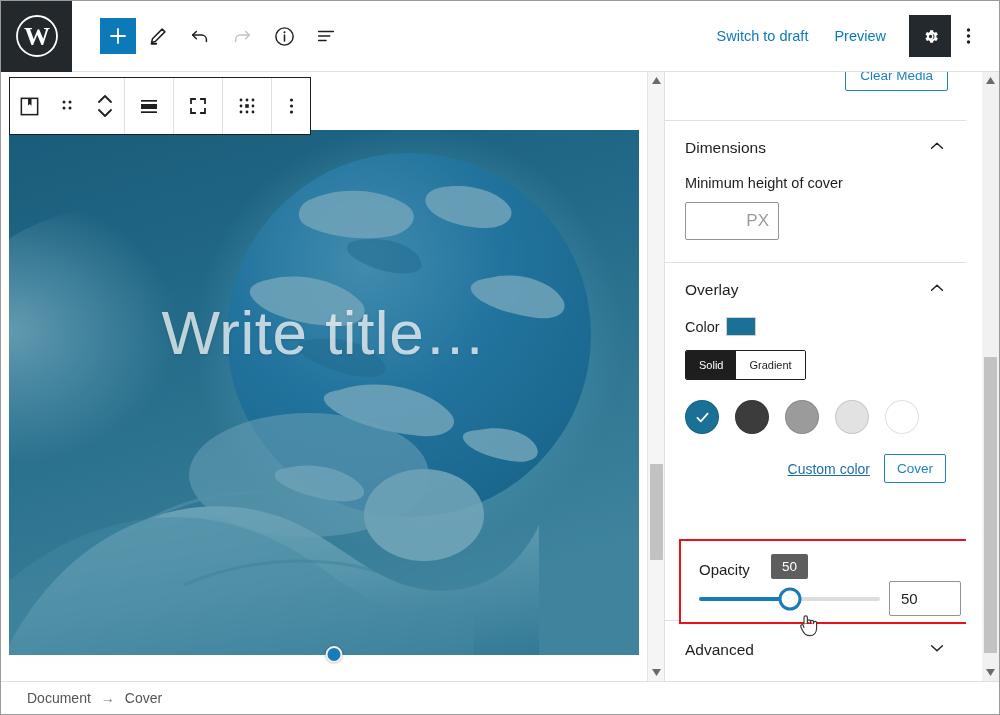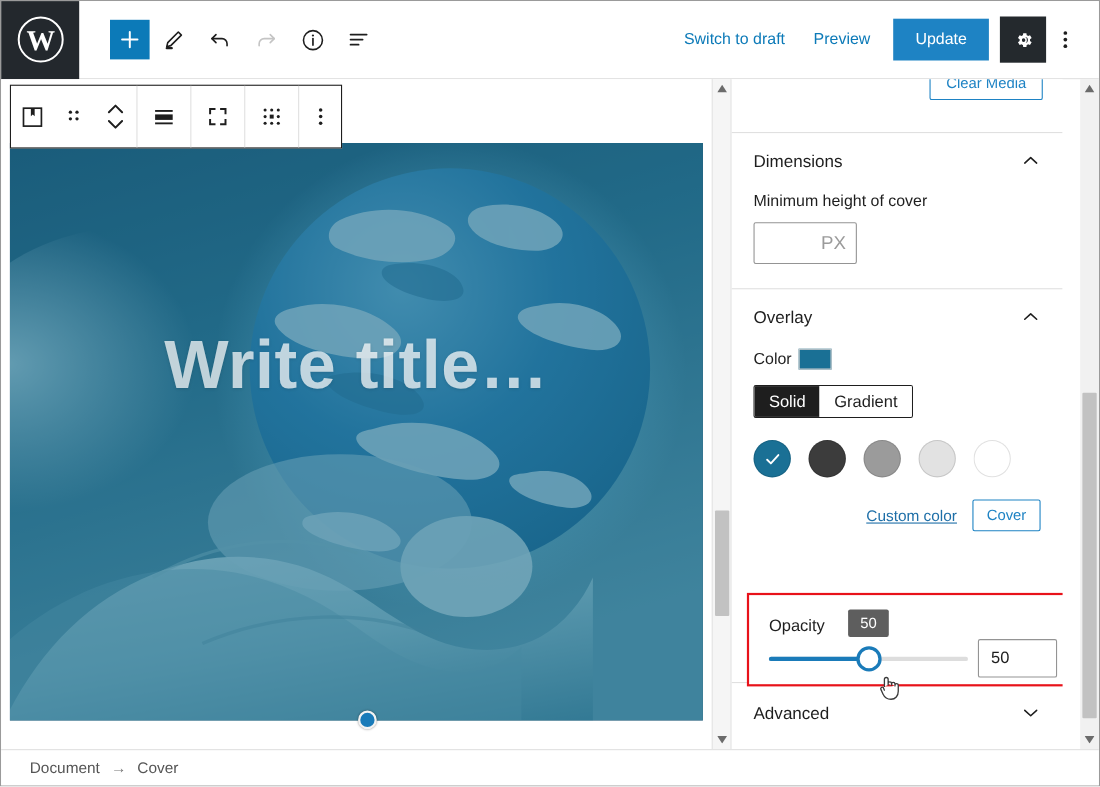--- a/index.html
+++ b/index.html
@@ -78,21 +78,21 @@
   .cover {
     position: absolute; left: 8px; top: 58px; width: 630px; height: 525px;
     overflow: hidden; background: #1d4f6e;
   }
   .cover .photo { position: absolute; inset: 0; }
   .cover .overlay {
     position: absolute; inset: 0; background: #1a6b8c; opacity: .50;
   }
   .cover .title {
     position: absolute; left: 0; right: 0; top: 172px; text-align: center;
-    color: rgba(255,255,255,.72); font-size: 62px; font-weight: 700;
+    color: rgba(255,255,255,.72); font-size: 62px; font-weight: 400;
     letter-spacing: .5px; font-family: "Liberation Sans", sans-serif;
     text-shadow: 0 1px 3px rgba(0,0,0,.12); line-height: 1;
   }
   .focal-dot {
     position: absolute; left: 50%; bottom: -9px; transform: translateX(-50%);
     width: 17px; height: 17px; border-radius: 50%;
     background: #1a7bb9; border: 2px solid #f3f3f3;
     box-shadow: 0 0 2px rgba(0,0,0,.45); z-index: 30; cursor: ns-resize;
   }
   .para {
@@ -150,21 +150,21 @@
   .row { display: flex; align-items: center; gap: 6px; }
   .swatch-main {
     width: 30px; height: 19px; background: #1a7095; border: 1px solid #cfcfcf;
     cursor: pointer;
   }
   .segmented {
     display: inline-flex; border: 1px solid #1e1e1e; border-radius: 2px;
     overflow: hidden; margin-top: 14px; height: 30px;
   }
   .seg {
-    padding: 0 13px; font-size: 15px; display: flex; align-items: center;
+    padding: 0 13px; font-size: 11px; display: flex; align-items: center;
     cursor: pointer; background: #fff; color: #1e1e1e;
     font-family: "Liberation Sans", sans-serif; border: none;
   }
   .seg.active { background: #1e1e1e; color: #fff; }
   .swatches { display: flex; gap: 16px; margin-top: 20px; }
   .sw {
     width: 34px; height: 34px; border-radius: 50%; cursor: pointer;
     display: flex; align-items: center; justify-content: center;
     box-shadow: inset 0 0 0 1px rgba(0,0,0,.12);
   }
@@ -274,21 +274,20 @@
       <button class="icon-btn">
         <svg width="22" height="22" viewBox="0 0 24 24">
           <path d="M4 7h16M4 12h12M4 17h8" stroke="#1e1e1e" stroke-width="1.7" stroke-linecap="round"></path>
         </svg>
       </button>
     </div>
 
     <div class="tb-right">
       <button class="link-btn">Switch to draft</button>
       <button class="link-btn">Preview</button>
-      <button class="update-btn">Update</button>
       <button class="gear-btn">
         <svg width="19" height="19" viewBox="0 0 24 24">
           <path fill="#fff" d="M12 8.2a3.8 3.8 0 100 7.6 3.8 3.8 0 000-7.6zm0 5.9a2.1 2.1 0 110-4.2 2.1 2.1 0 010 4.2z"></path>
           <path fill="#fff" d="M20.3 13.6l-.1-1.6.1-1.6-2.1-.5-.7-1.6 1.2-1.8-2.3-2.3-1.8 1.2-1.6-.7L12.4 2h-3.2l-.5 2.1-1.6.7-1.8-1.2-2.3 2.3 1.2 1.8-.7 1.6-2.1.5.1 1.6-.1 1.6 2.1.5.7 1.6-1.2 1.8 2.3 2.3 1.8-1.2 1.6.7.5 2.1h3.2l.5-2.1 1.6-.7 1.8 1.2 2.3-2.3-1.2-1.8.7-1.6z" opacity="0"></path>
           <path fill="#fff" d="M19.4 12.9a7.4 7.4 0 000-1.8l1.9-1.5-1.9-3.2-2.2.9a7.6 7.6 0 00-1.6-.9L15.3 4h-3.7l-.3 2.4c-.6.2-1.1.5-1.6.9l-2.2-.9L5.6 9.6l1.9 1.5a7.4 7.4 0 000 1.8l-1.9 1.5 1.9 3.2 2.2-.9c.5.4 1 .7 1.6.9l.3 2.4h3.7l.3-2.4c.6-.2 1.1-.5 1.6-.9l2.2.9 1.9-3.2-1.9-1.5zm-5.9 2.5a3.5 3.5 0 110-7 3.5 3.5 0 010 7z"></path>
         </svg>
       </button>
       <button class="kebab-btn">
         <svg width="5" height="20" viewBox="0 0 5 20">
           <circle cx="2.5" cy="4" r="1.7" fill="#1e1e1e"></circle>

